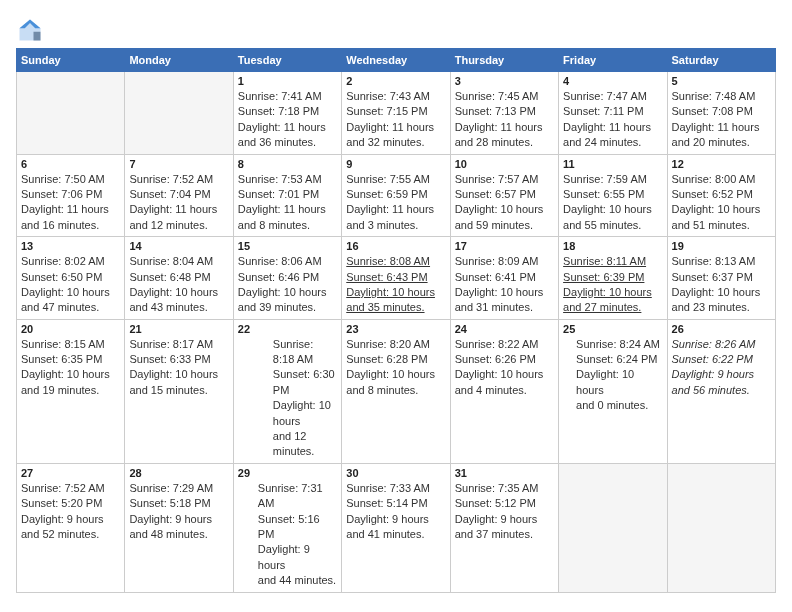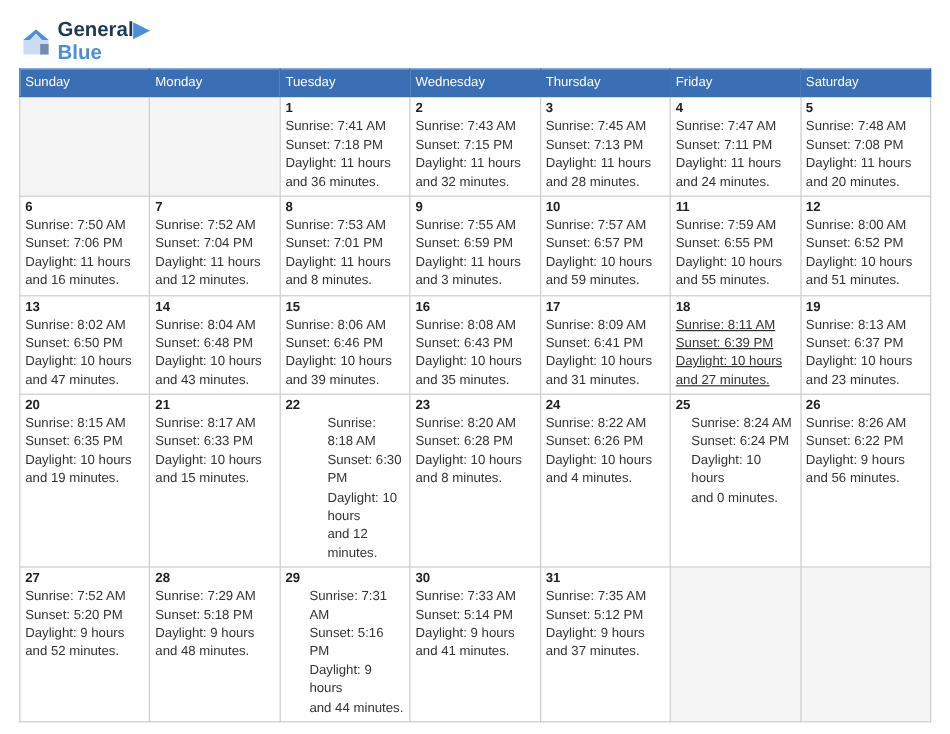--- a/index.html
+++ b/index.html
@@ -46,21 +46,21 @@
     }
     table {
       width: 100%;
       border-collapse: collapse;
       table-layout: fixed;
     }
     th {
       background-color: #3a6eb5;
       color: #fff;
       font-size: 11px;
-      font-weight: normal;
+      font-weight: bold;
       padding: 5px 4px;
       text-align: left;
       border: 1px solid #3a6eb5;
     }
     td {
       vertical-align: top;
       border: 1px solid #ccc;
       padding: 3px 4px;
       font-size: 9.5px;
       color: #333;
@@ -91,24 +91,20 @@
 
 <div class="page">
   <div class="header-row">
     <div class="logo">
       <svg class="logo-icon" viewBox="0 0 32 32">
         <rect x="0" y="0" width="32" height="32" fill="none"></rect>
         <polygon points="16,4 28,14 28,28 4,28 4,14" fill="#4a90d9" opacity="0.3"></polygon>
         <polygon points="16,4 28,14 22,14 16,8 10,14 4,14" fill="#4a90d9"></polygon>
         <polygon points="20,28 20,18 28,18 28,28" fill="#1a3a5c" opacity="0.5"></polygon>
       </svg>
-      <div>
-        <div style="font-size:17px;font-weight:bold;color:#1a3a5c;line-height:1.1;">General<span style="color:#4a90d9;">▶</span></div>
-        <div style="font-size:17px;font-weight:bold;color:#4a90d9;line-height:1.1;">Blue</div>
-      </div>
     </div>
     <div class="title-block">
       <div class="month-title"></div>
       <div class="location-title"></div>
     </div>
   </div>
 
   <table>
     <thead>
       <tr>
@@ -229,21 +225,21 @@
           </td>
           <td>
             <span class="day-num">15</span>
             <div class="day-info" style="white-space: pre-line;">Sunrise: 8:06 AM
 Sunset: 6:46 PM
 Daylight: 10 hours
 and 39 minutes.</div>
           </td>
           <td>
             <span class="day-num">16</span>
-            <div class="day-info" style="white-space: pre-line;">Sunrise: 8:08 AM
+            <div class="day-info" style="white-space: pre-line; text-decoration: underline;">Sunrise: 8:08 AM
 Sunset: 6:43 PM
 Daylight: 10 hours
 and 35 minutes.</div>
           </td>
           <td>
             <span class="day-num">17</span>
             <div class="day-info" style="white-space: pre-line;">Sunrise: 8:09 AM
 Sunset: 6:41 PM
 Daylight: 10 hours
 and 31 minutes.</div>
@@ -301,21 +297,21 @@
           </td>
           <td>
             <span class="day-num">25</span>
             <div class="day-info" style="white-space: pre-line; margin-left: 13px;">Sunrise: 8:24 AM
 Sunset: 6:24 PM
 Daylight: 10 hours
 and 0 minutes.</div>
           </td>
           <td>
             <span class="day-num">26</span>
-            <div class="day-info" style="white-space: pre-line;">Sunrise: 8:26 AM
+            <div class="day-info" style="white-space: pre-line; font-style: italic;">Sunrise: 8:26 AM
 Sunset: 6:22 PM
 Daylight: 9 hours
 and 56 minutes.</div>
           </td>
         </tr>
         <tr>
           <td>
             <span class="day-num">27</span>
             <div class="day-info" style="white-space: pre-line;">Sunrise: 7:52 AM
 Sunset: 5:20 PM

